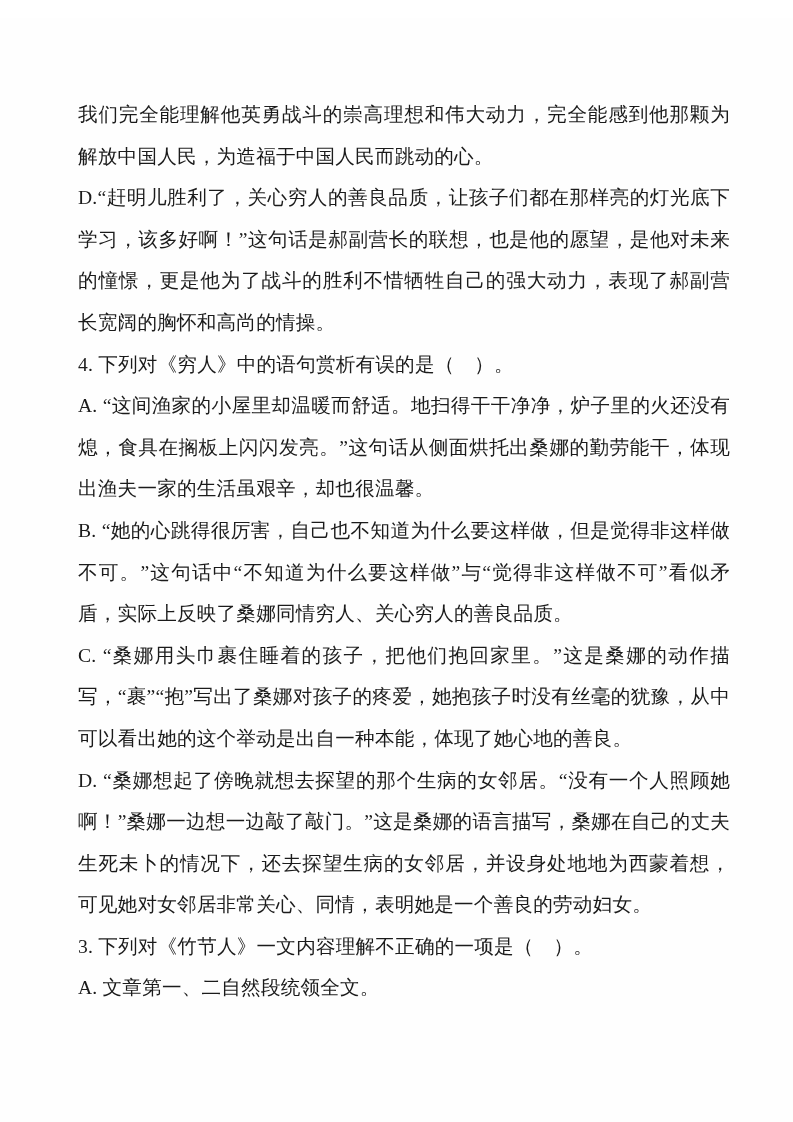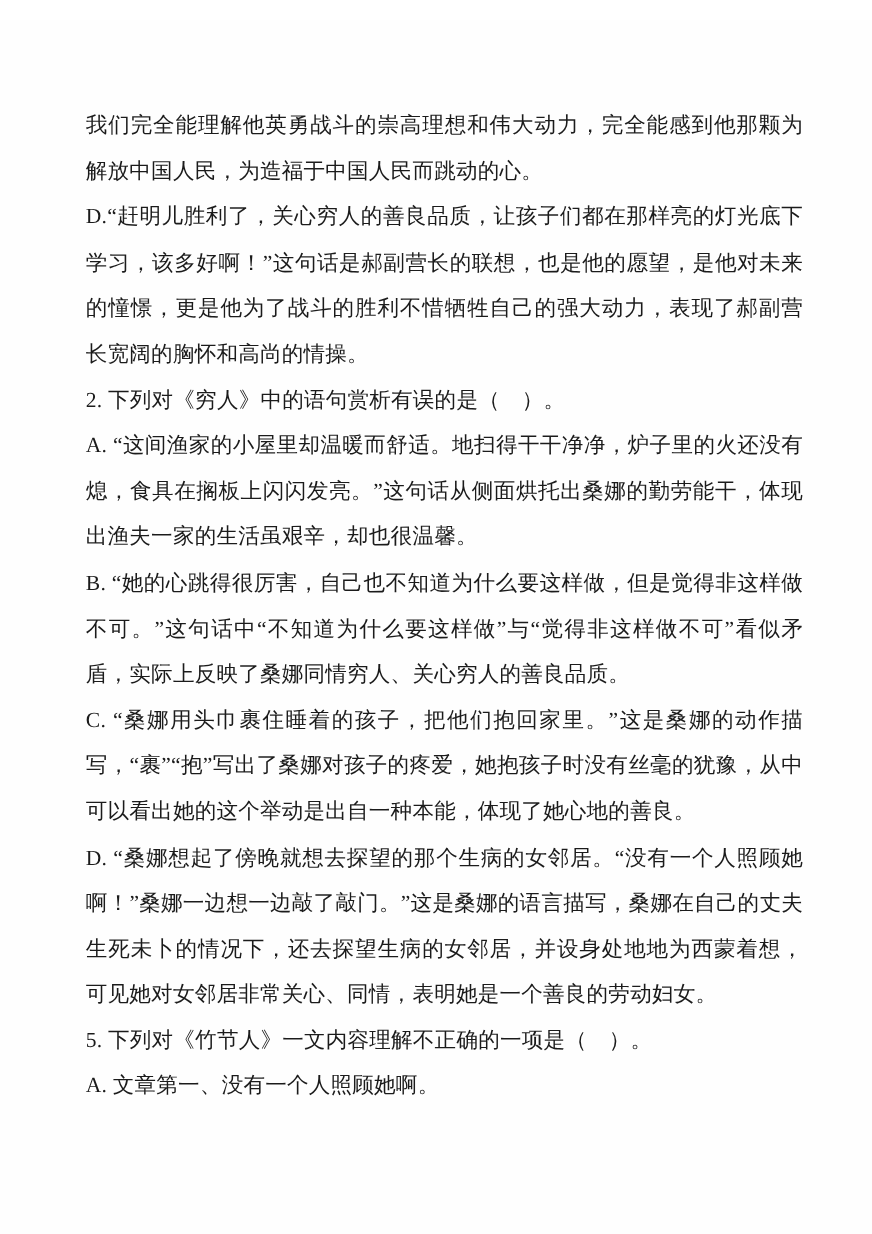--- a/index.html
+++ b/index.html
@@ -35,29 +35,29 @@
 </head>
 <body>
 
 <div class="page">
   <article class="doc">
 
     <p>我们完全能理解他英勇战斗的崇高理想和伟大动力，完全能感到他那颗为解放中国人民，为造福于中国人民而跳动的心。</p>
 
     <p>D.“赶明儿胜利了，关心穷人的善良品质，让孩子们都在那样亮的灯光底下学习，该多好啊！”这句话是郝副营长的联想，也是他的愿望，是他对未来的憧憬，更是他为了战斗的胜利不惜牺牲自己的强大动力，表现了郝副营长宽阔的胸怀和高尚的情操。</p>
 
-    <p>2. 下列对《穷人》中的语句赏析有误的是（　）。</p>
+    <p>4. 下列对《穷人》中的语句赏析有误的是（　）。</p>
 
     <p>A. “这间渔家的小屋里却温暖而舒适。地扫得干干净净，炉子里的火还没有熄，食具在搁板上闪闪发亮。”这句话从侧面烘托出桑娜的勤劳能干，体现出渔夫一家的生活虽艰辛，却也很温馨。</p>
 
     <p>B. “她的心跳得很厉害，自己也不知道为什么要这样做，但是觉得非这样做不可。”这句话中“不知道为什么要这样做”与“觉得非这样做不可”看似矛盾，实际上反映了桑娜同情穷人、关心穷人的善良品质。</p>
 
     <p>C. “桑娜用头巾裹住睡着的孩子，把他们抱回家里。”这是桑娜的动作描写，“裹”“抱”写出了桑娜对孩子的疼爱，她抱孩子时没有丝毫的犹豫，从中可以看出她的这个举动是出自一种本能，体现了她心地的善良。</p>
 
     <p>D. “桑娜想起了傍晚就想去探望的那个生病的女邻居。“没有一个人照顾她啊！”桑娜一边想一边敲了敲门。”这是桑娜的语言描写，桑娜在自己的丈夫生死未卜的情况下，还去探望生病的女邻居，并设身处地地为西蒙着想，可见她对女邻居非常关心、同情，表明她是一个善良的劳动妇女。</p>
 
-    <p>5. 下列对《竹节人》一文内容理解不正确的一项是（　）。</p>
+    <p>3. 下列对《竹节人》一文内容理解不正确的一项是（　）。</p>
 
-    <p>A. 文章第一、没有一个人照顾她啊。</p>
+    <p>A. 文章第一、二自然段统领全文。</p>
 
 
   </article>
 </div>
 
 </body></html>

